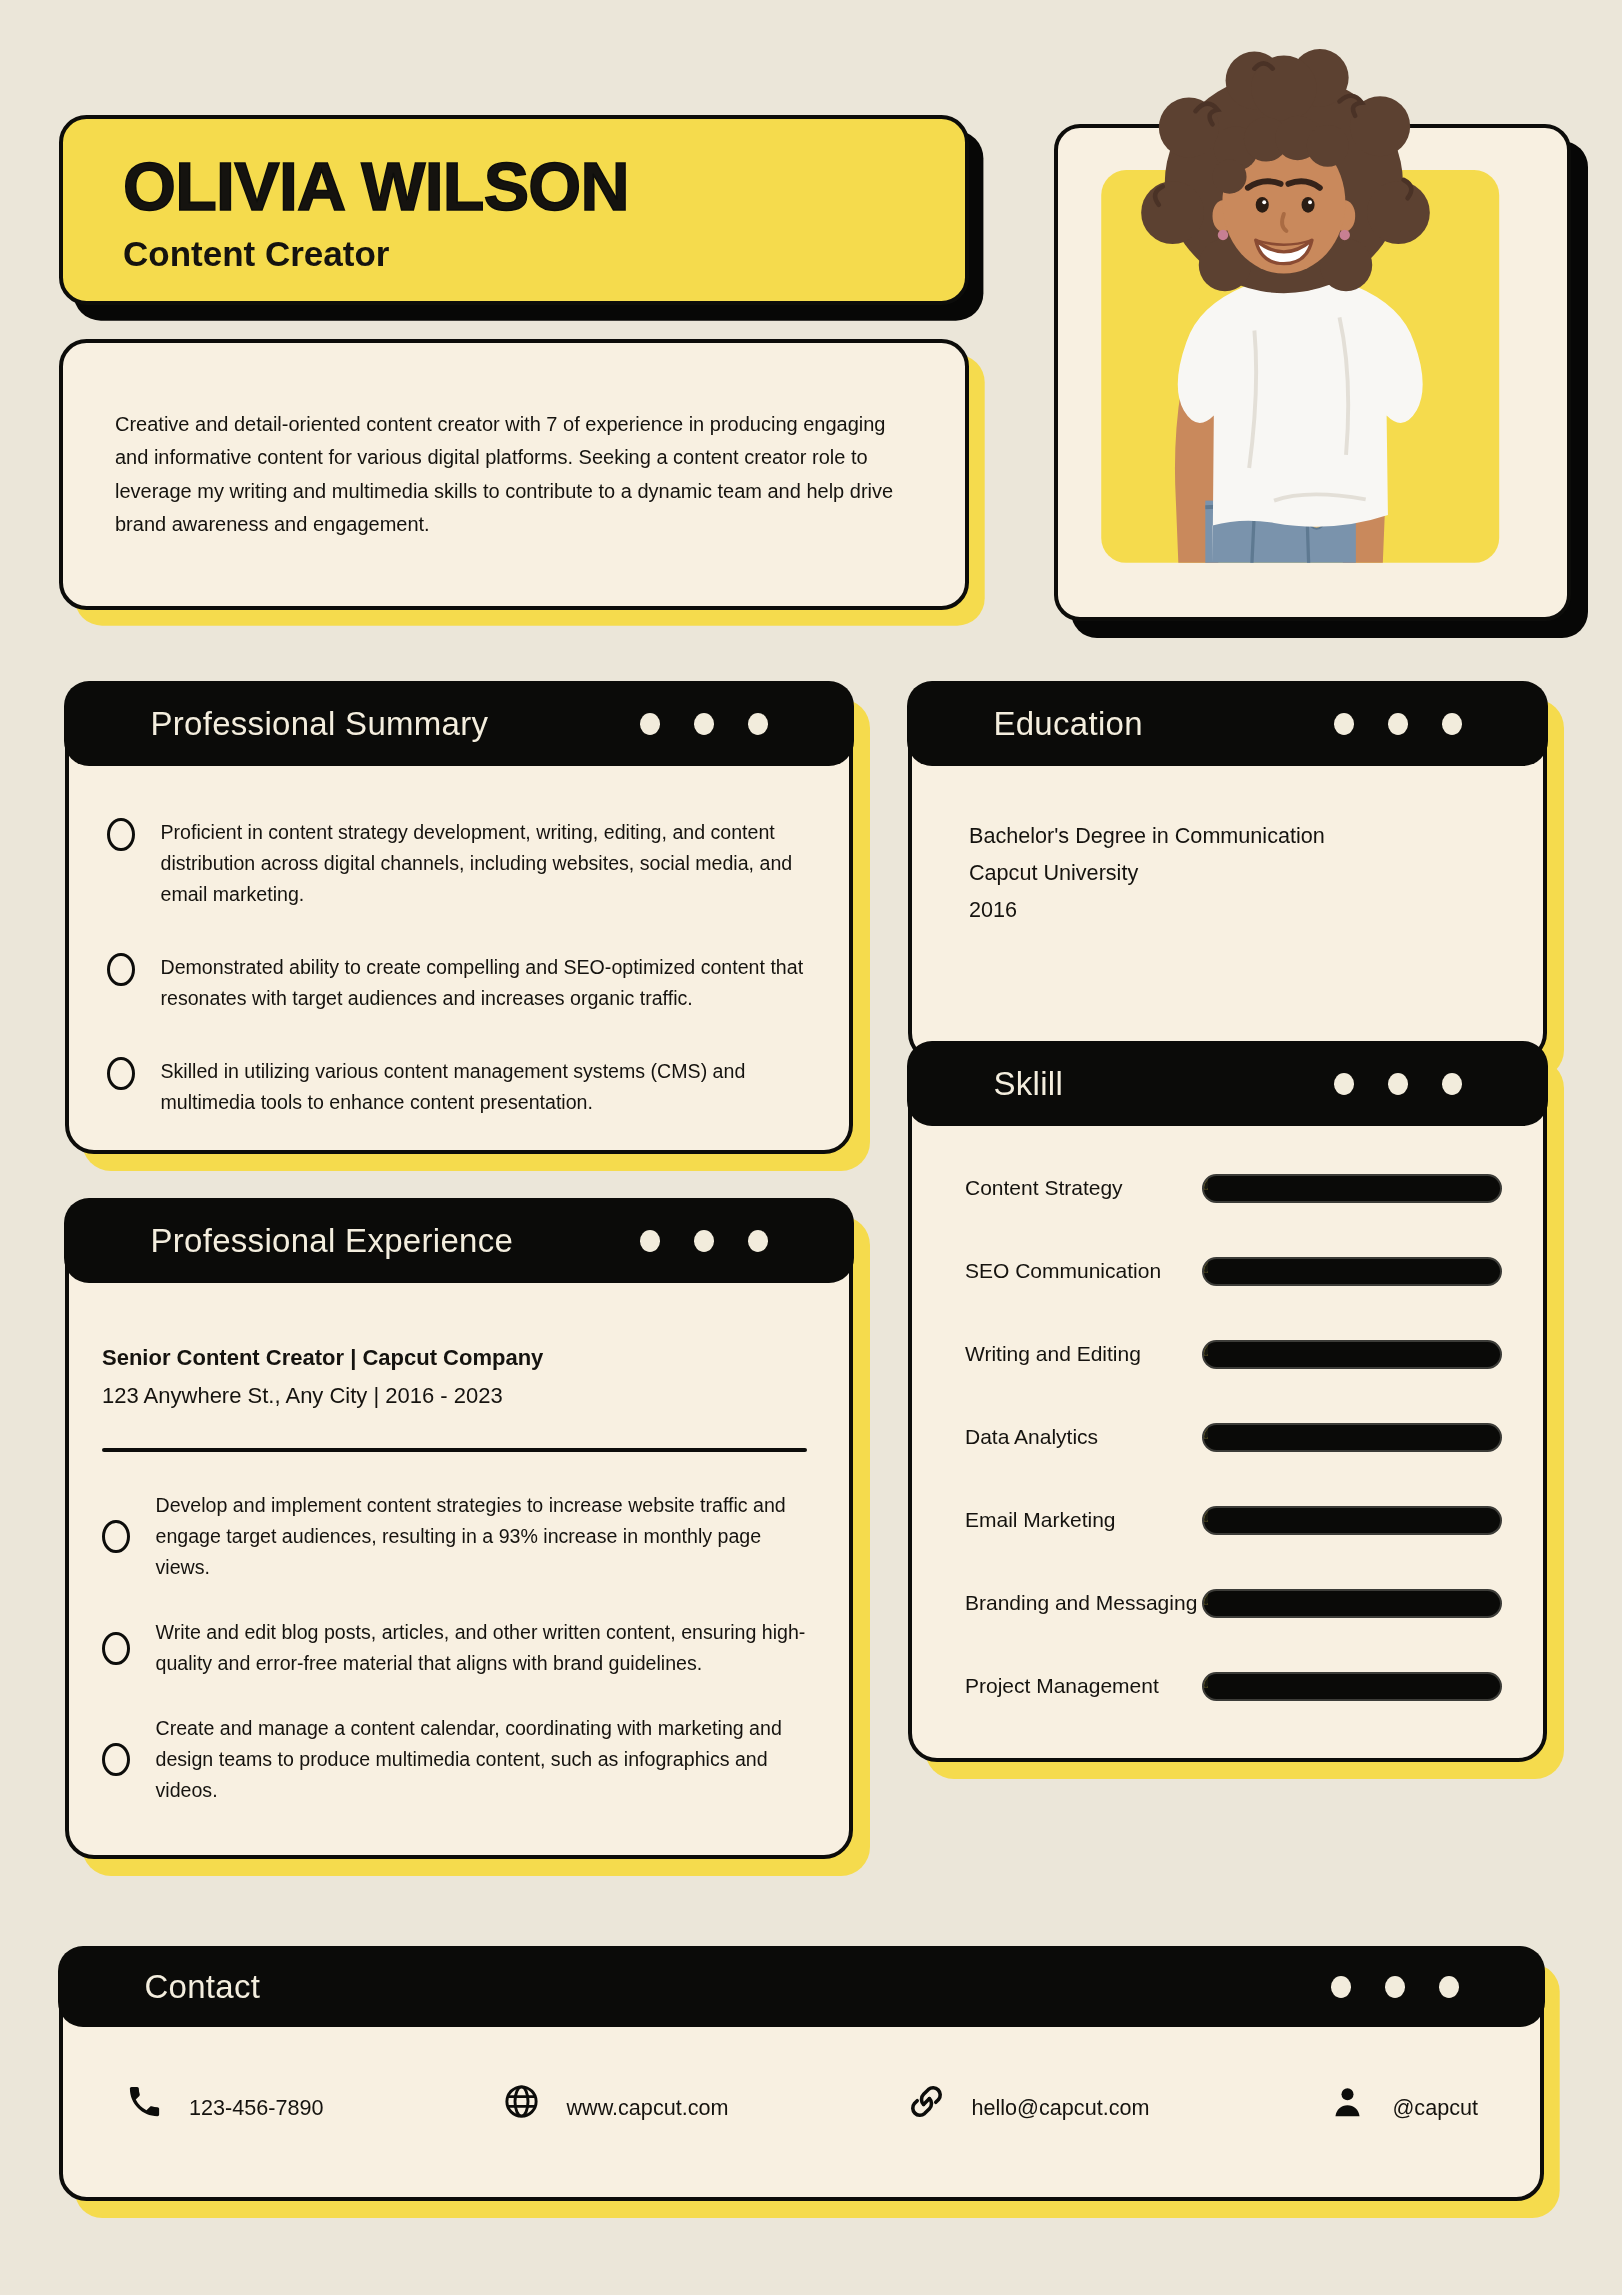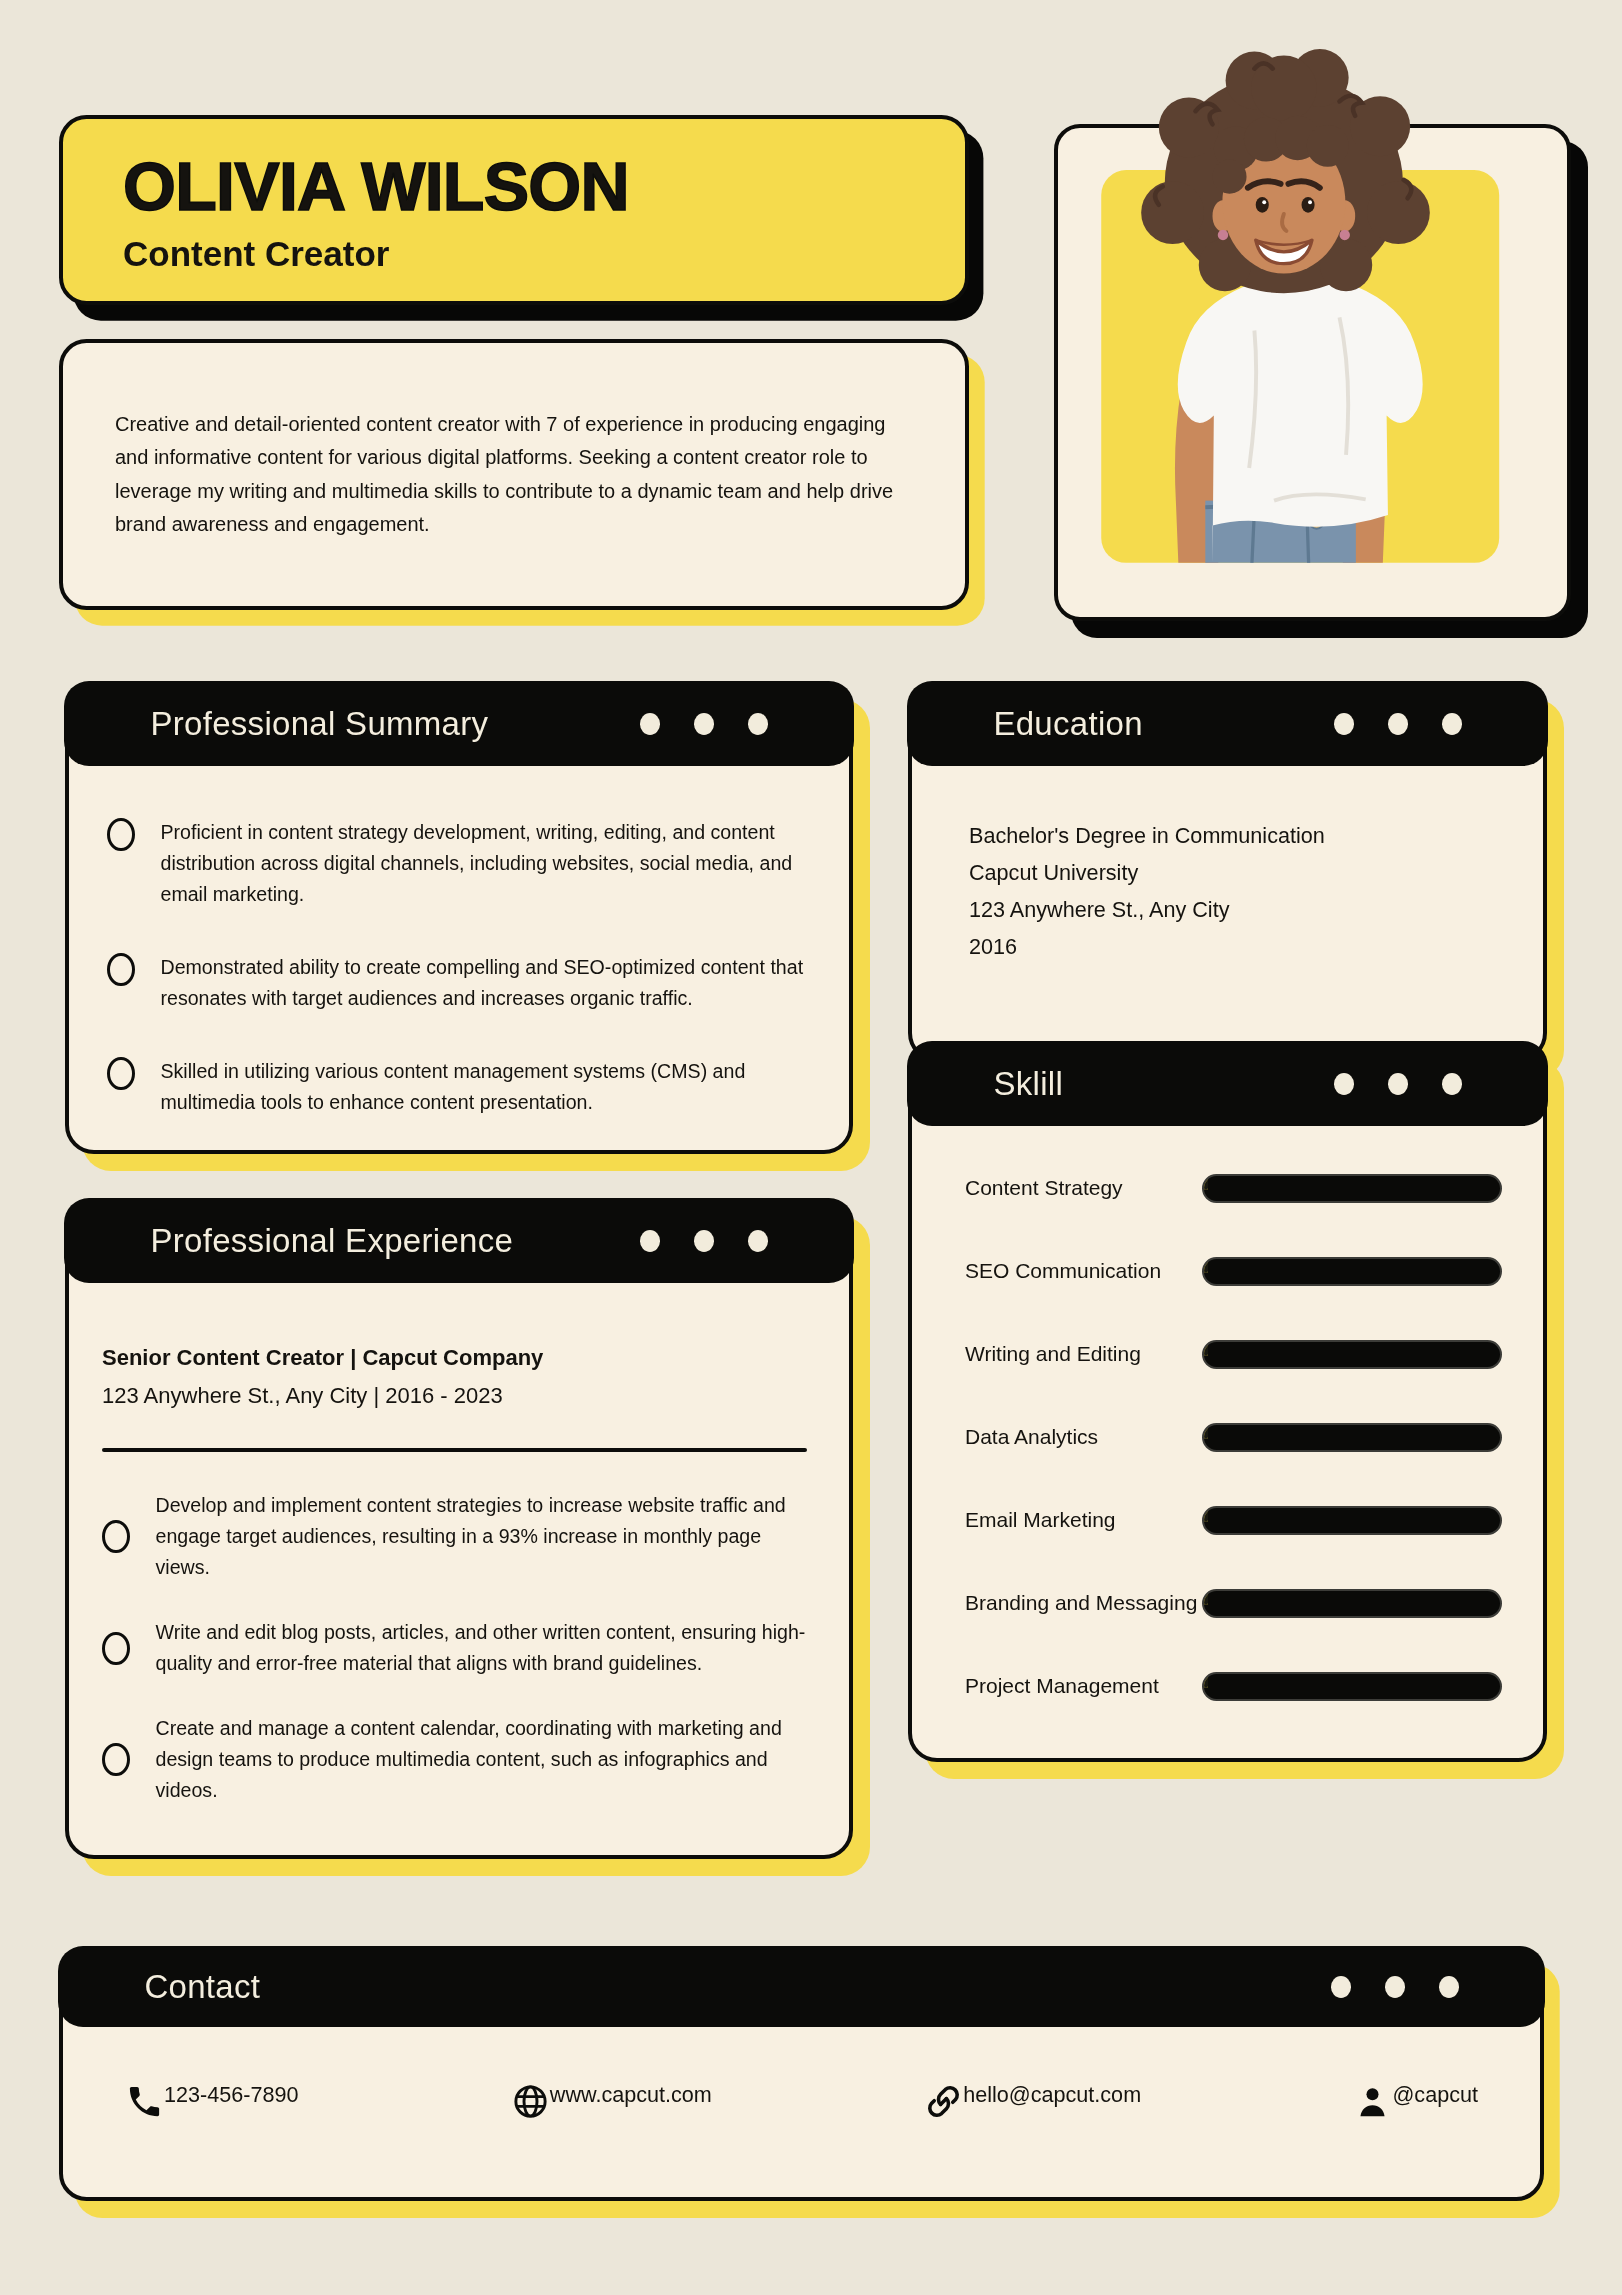--- a/index.html
+++ b/index.html
@@ -65,21 +65,21 @@
   .exp-meta { font-size:22px; font-weight:400; line-height:1.72; }
   .exp-divider { height:3.9px; background:#0D0D0B; margin:34px 0 38px 0; border-radius:2px; }
   .experience-body .bullet-item { margin-bottom:34px; align-items:center; }
 
   
   .contact-card { left:59px; top:1947px; width:1485px; height:254px; border-radius:27.5px;
                   box-shadow:15.7px 17px 0 #F5DB4D; }
   .contact-card .win-header { height:81px; }
   .contact-body { display:flex; align-items:center; justify-content:space-between;
                   padding:0 62px; height:157px; }
-  .contact-item { display:flex; align-items:flex-start; }
+  .contact-item { display:flex; align-items:flex-end; gap:25px; }
   .contact-item svg { width:39px; height:39px; }
   .contact-text { font-size:21.6px; }
 </style>
 </head>
 <body>
 
 <div class="page">
 
   <div class="header-card" style="position:absolute;">
     <div class="name">OLIVIA WILSON</div>
@@ -196,21 +196,20 @@
       <span class="win-title">Education</span>
       <span class="win-dots">
         <span class="win-dot"></span>
         <span class="win-dot"></span>
         <span class="win-dot"></span>
       </span>
     </div>
     <div class="education-body">
       <span>Bachelor's Degree in Communication</span>
       <span>Capcut University</span>
-      <span>123 Anywhere St., Any City</span>
       <span>2016</span>
     </div>
   </div>
 
   <div class="card skills-card">
     <div class="win-header">
       <span class="win-title">Sklill</span>
       <span class="win-dots">
         <span class="win-dot"></span>
         <span class="win-dot"></span>

